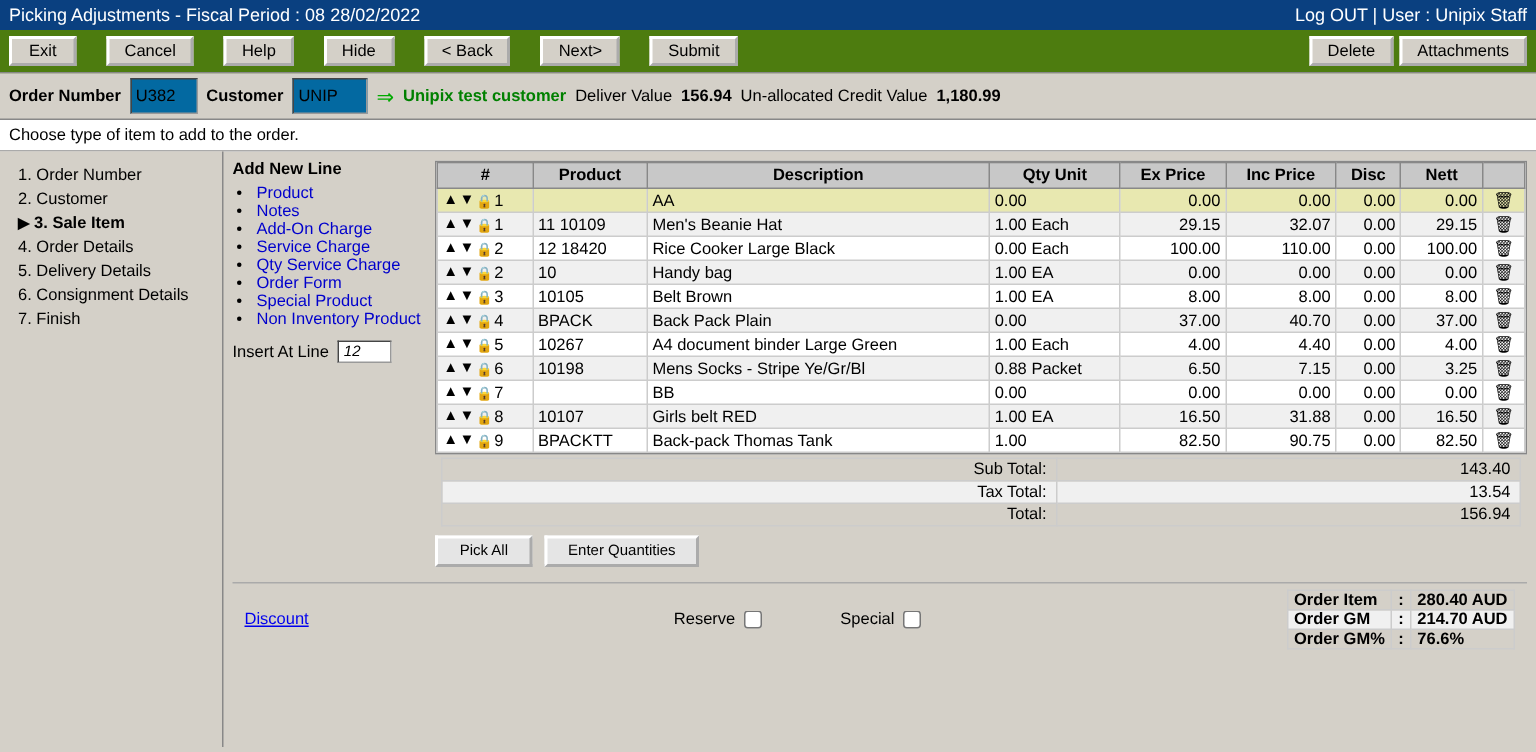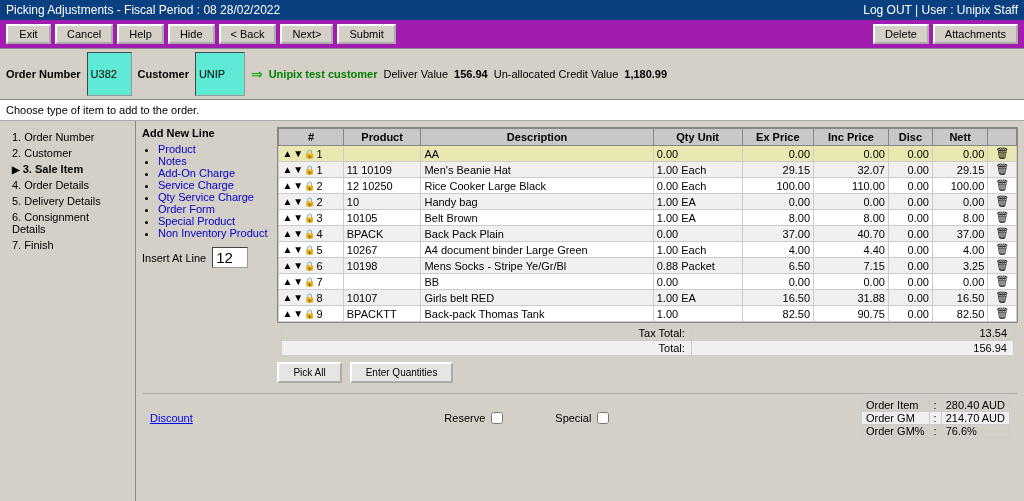--- a/index.html
+++ b/index.html
@@ -2,74 +2,74 @@
 <html><head>
   <meta charset="utf-8">
   <style>
     * { box-sizing: border-box; margin: 0; padding: 0; }
     body { font-family: Arial, sans-serif; font-size: 12px; background: #d4d0c8; color: #000; width: 1024px; height: 501px; overflow: hidden; }
     
     
     .title-bar { background: #0a4080; color: white; display: flex; justify-content: space-between; align-items: center; padding: 2px 6px; height: 20px; }
 
     
-    .toolbar { background: #a21caf; padding: 4px 6px; display: flex; gap: 4px; border-bottom: 1px solid #888; align-items: center; justify-content: flex-end; }
+    .toolbar { background: #4d7c0f; padding: 4px 6px; display: flex; gap: 20px; border-bottom: 1px solid #888; align-items: center; justify-content: flex-end; }
     .toolbar button { font-size: 11px; padding: 2px 10px; background: #d4d0c8; border: 2px outset #fff; cursor: pointer; min-width: 45px; }
     .toolbar-right { margin-left: auto; display: flex; gap: 4px; }
 
     
     .order-bar { background: #d4d0c8; padding: 3px 6px; display: flex; align-items: center; gap: 6px; font-size: 11px; border-bottom: 1px solid #888; }
     .order-bar label { font-weight: bold; }
-    .order-bar input { font-size: 11px; border: 1px inset #999; background: #5eead4; padding: 15px 3px; }
+    .order-bar input { font-size: 11px; border: 1px inset #999; background: #0369a1; padding: 5px 3px; }
     .order-bar .customer-link { color: #008000; font-weight: bold; }
 
     
     .choose-bar { background: white; padding: 4px 6px; font-size: 11px; border-bottom: 1px solid #aaa; }
 
     
     .main-content { display: flex; height: calc(501px - 20px - 32px - 28px - 24px); }
 
     
-    .sidebar { width: 136px; background: #d4d0c8; padding: 8px; border-right: 1px solid #888; flex-shrink: 0; }
+    .sidebar { width: 149px; background: #d4d0c8; padding: 8px; border-right: 1px solid #888; flex-shrink: 0; }
     .sidebar-item { padding: 2px 4px; font-size: 11px; cursor: pointer; display: flex; align-items: center; gap: 3px; }
     .sidebar-item.active { font-weight: bold; }
     .sidebar-arrow { color: #000; font-size: 10px; }
 
     
     .center-panel { flex: 1; display: flex; flex-direction: column; padding: 6px; overflow: hidden; }
     
     
     .add-new-section { display: flex; gap: 10px; margin-bottom: 6px; align-items: flex-start; }
     .add-new-title { font-size: 11px; font-weight: bold; margin-bottom: 4px; }
     .add-new-links { font-size: 11px; }
     .add-new-links ul { list-style: disc; padding-left: 16px; }
     .add-new-links li a { color: #0000cc; text-decoration: none; }
     .insert-line { display: flex; align-items: center; gap: 6px; font-size: 11px; margin-top: 8px; }
-    .insert-line input { width: 40px; font-size: 15px; border: 1px inset #999; background: white; padding: 1px 3px; }
+    .insert-line input { width: 40px; font-size: 10px; border: 1px inset #999; background: white; padding: 1px 3px; font-style: italic; }
 
     
     .table-section { flex: 1; overflow-y: auto; border: 1px solid #888; background: white; }
     table { width: 100%; border-collapse: collapse; font-size: 11px; }
     table thead tr { background: #c8c8c8; }
     table thead th { border: 1px solid #888; padding: 2px 4px; text-align: center; font-weight: bold; font-size: 11px; white-space: nowrap; }
     table tbody tr td { border: 1px solid #ccc; padding: 1px 3px; font-size: 11px; }
     table tbody tr:nth-child(even) { background: #f0f0f0; }
     .row-icons { display: flex; align-items: center; gap: 1px; }
     .totals-table { font-size: 11px; }
     .totals-table td { padding: 1px 6px; text-align: right; }
     .totals-table td:first-child { text-align: right; font-weight: normal; }
 
     
     .action-bar { display: flex; gap: 8px; padding: 4px 0; align-items: center; }
     .action-bar button { font-size: 10px; padding: 3px 14px; background: #e5e5e5; border: 2px outset #fff; cursor: pointer; }
 
     
     .footer { display: flex; justify-content: space-between; align-items: center; padding: 4px 8px; font-size: 11px; border-top: 1px solid #aaa; background: #d4d0c8; }
     .footer-center { display: flex; align-items: center; gap: 6px; }
-    .footer-right { font-size: 11px; }
+    .footer-right { font-size: 11px; font-weight: bold; }
     .footer-right table td { padding: 0 4px; }
     input[type="checkbox"] { width: 12px; height: 12px; }
 
     
     .row-highlight { background: #e8e8b0 !important; }
   </style>
 </head>
 <body>
 
 <div class="title-bar">
@@ -213,21 +213,21 @@
     </tr>
                 <tr>
       <td>
         <div class="row-icons">
           <span style="cursor:pointer;font-size:10px;">▲</span>
                       <span style="cursor:pointer;font-size:10px;">▼</span>
           <span style="font-size:9px;">🔒</span>
           <span>2</span>
         </div>
       </td>
-      <td>12 10250</td>
+      <td>12 18420</td>
       <td>Rice Cooker Large Black</td>
       <td>0.00 Each</td>
       <td style="text-align:right;">100.00</td>
       <td style="text-align:right;">110.00</td>
       <td style="text-align:right;">0.00</td>
       <td style="text-align:right;">100.00</td>
       <td style="text-align:center; cursor:pointer;">🗑</td>
     </tr>
                 <tr>
       <td>
@@ -373,20 +373,24 @@
       <td style="text-align:right;">82.50</td>
       <td style="text-align:center; cursor:pointer;">🗑</td>
     </tr>
               </tbody>
           </table>
         </div>
 
         <div style="display:flex; justify-content:flex-end; padding:2px 4px;">
           <table class="totals-table">
             <tbody>
+                <tr>
+              <td>Sub Total:</td>
+              <td>143.40</td>
+            </tr>
             <tr>
               <td>Tax Total:</td>
               <td>13.54</td>
             </tr>
             <tr>
               <td>Total:</td>
               <td>156.94</td>
             </tr>
           </tbody>
             </table>

